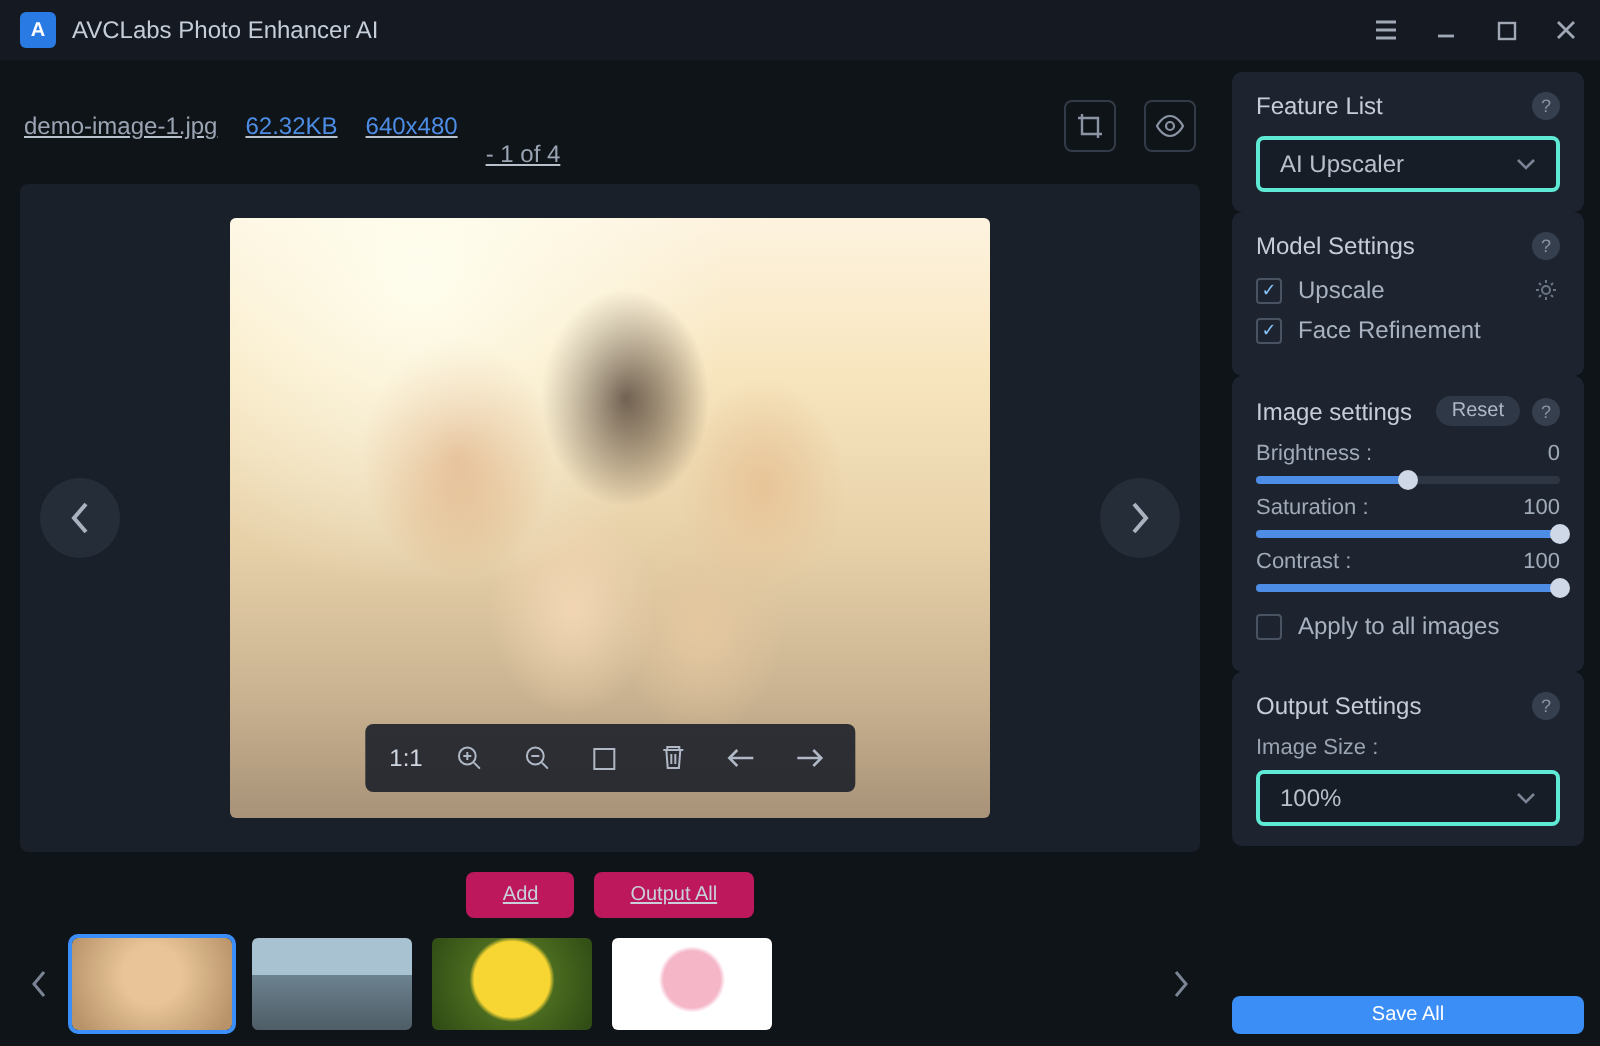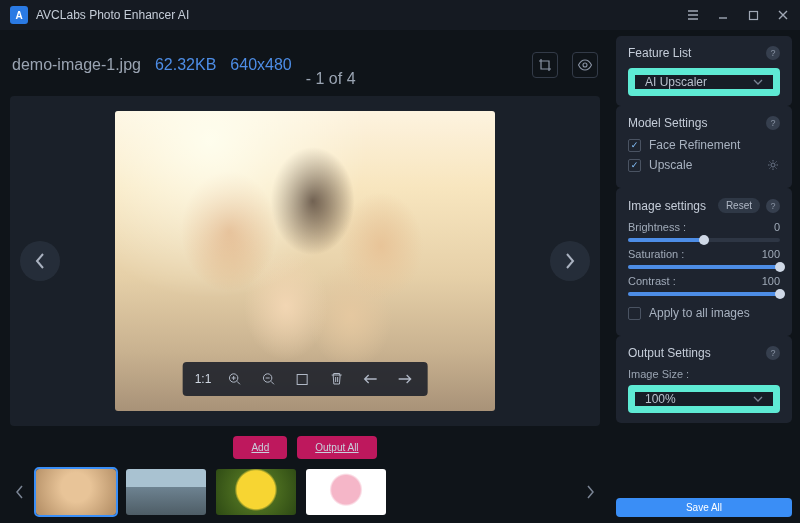--- a/index.html
+++ b/index.html
@@ -7,21 +7,21 @@
 
 .titlebar { height:30px; display:flex; align-items:center; padding:0 10px; background:#151a22; }
 .logo { width:18px; height:18px; background:#2a7ae4; border-radius:3px; display:flex; align-items:center; justify-content:center; color:#fff; font-size:10px; font-weight:bold; margin-right:8px; }
 .app-title { color:#c5cdd8; font-size:12px; flex:1; }
 .wctl { display:flex; gap:16px; align-items:center; }
 .wctl span { width:14px; height:14px; display:flex; align-items:center; justify-content:center; cursor:pointer; color:#a0a8b5; }
 svg { display:block; }
 
 .app-body { display:flex; height:493px; }
 .main { flex:1; display:flex; flex-direction:column; padding:8px 10px 6px 10px; }
-.info-row { display:flex; align-items:center; gap:14px; font-size:16px; padding:4px 2px 8px 2px; }
+.info-row { display:flex; align-items:center; gap:14px; font-size:12px; padding:4px 2px 8px 2px;text-decoration:underline; }
 .info-row .fname { color:#9aa4b2; }
 .info-row .fsize,.info-row .fdim { color:#4d8de6; }
 .info-row .fcount { color:#9aa4b2;margin-top:28px; }
 .info-row .spacer { flex:1; }
 .sq-btn { width:26px; height:26px; border:1px solid #333b48; border-radius:4px; display:flex; align-items:center; justify-content:center; cursor:pointer; color:#8a94a5; }
 
 .viewer { flex:1; position:relative; display:flex; align-items:center; justify-content:center; background:#1a2029; border-radius:4px; }
 .nav-arrow { position:absolute; top:50%; transform:translateY(-50%); width:40px; height:40px; background:rgba(40,48,60,.85); border-radius:50%; display:flex; align-items:center; justify-content:center; cursor:pointer; color:#aab2c0; }
 .nav-arrow.left { left:10px; }
 .nav-arrow.right { right:10px; }
@@ -53,21 +53,21 @@
 .thumb.t2 { background:linear-gradient(180deg,#a9c2d1 40%,#6d8290 40%,#4e5d66 100%); }
 .thumb.t3 { background:radial-gradient(circle at 50% 45%, #f7d532 40%, #4a6b1f 45%, #2d4914 100%); }
 .thumb.t4 { background:radial-gradient(circle at 50% 45%, #f5b6c8 30%, #ffffff 35%); }
 
 
 .side { width:190px; display:flex; flex-direction:column; padding:6px 8px 6px 6px; gap:0; }
 .panel { background:#1e242f; border-radius:5px; padding:10px 12px; }
 .panel-header { display:flex; align-items:center; justify-content:space-between; margin-bottom:8px; }
 .panel-title { color:#c5cdd9; font-size:12px; }
 .q { width:14px; height:14px; border-radius:50%; background:#363f4e; color:#8a94a5; font-size:9px; display:flex; align-items:center; justify-content:center; }
-.select { width:100%; height:28px; border:7px solid #5eead4; border-radius:4px; background:#171d27; display:flex; align-items:center; justify-content:space-between; padding:0 10px; color:#b8c0cc; cursor:pointer; }
+.select { width:100%; height:28px; border:2px solid #5eead4; border-radius:4px; background:#171d27; display:flex; align-items:center; justify-content:space-between; padding:0 10px; color:#b8c0cc; cursor:pointer; }
 .chev { color:#7a8494; }
 
 .chk-row { display:flex; align-items:center; gap:8px; margin:6px 0; color:#a8b2c0; }
 .chk { width:13px; height:13px; border:1px solid #4a5362; border-radius:2px; display:flex; align-items:center; justify-content:center; font-size:9px; color:#88c4ff; cursor:pointer; }
 .chk.checked::after{content:"✓";}
 .gear { width:13px; height:13px; margin-left:auto; color:#6a7486; cursor:pointer; }
 
 .reset-pill { background:#2f3846; border-radius:10px; padding:2px 8px; font-size:10px; cursor:pointer; margin-right:6px; color:#b0b8c6;}
 .slider-group{margin:6px 0;}
 .slider-row { display:flex; justify-content:space-between; font-size:11px; color:#a0aab8; }
@@ -219,31 +219,31 @@
       </div>
     </div>
 
     <div class="panel">
       <div class="panel-header">
         <span class="panel-title">Model Settings</span>
         <span class="q">?</span>
       </div>
       <div class="chk-row">
         <span class="chk checked"></span>
-        <span>Face Refinement</span>
-      </div>
-      <div class="chk-row">
-        <span class="chk checked"></span>
         <span>Upscale</span>
         <span class="gear">
             <svg width="12" height="12" viewBox="0 0 12 12">
               <circle cx="6" cy="6" r="2" fill="none" stroke="currentColor"></circle>
               <path d="M6 1v1.5M6 9.5V11M1 6h1.5M9.5 6H11M2.5 2.5l1 1M8.5 8.5l1 1M9.5 2.5l-1 1M3.5 8.5l-1 1" stroke="currentColor"></path>
             </svg>
           </span>
+      </div>
+      <div class="chk-row">
+        <span class="chk checked"></span>
+        <span>Face Refinement</span>
       </div>
     </div>
 
     <div class="panel">
       <div class="panel-header">
         <span class="panel-title">Image settings</span>
         <div style="display:flex;align-items:center">
           <span class="reset-pill">Reset</span>
           <span class="q">?</span>
         </div>

